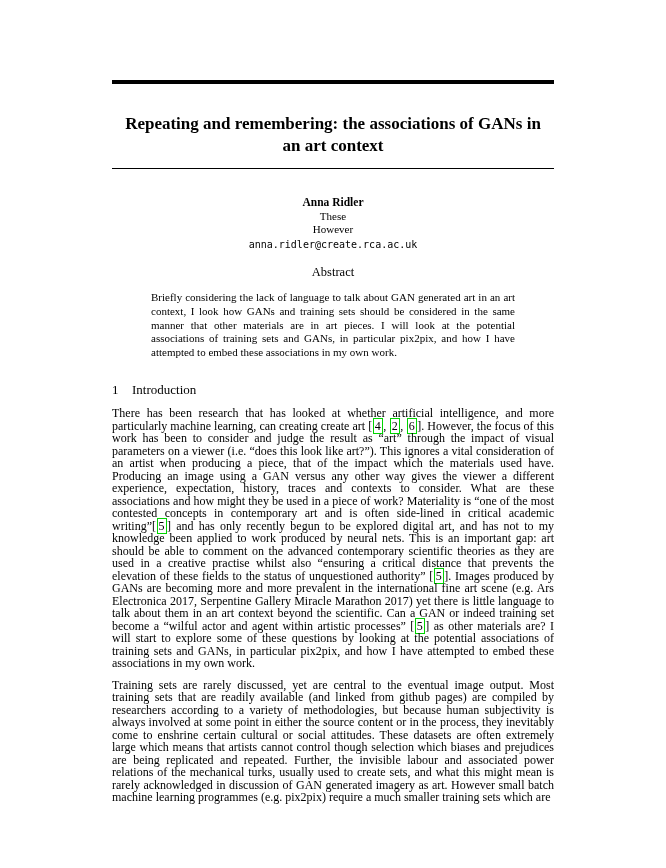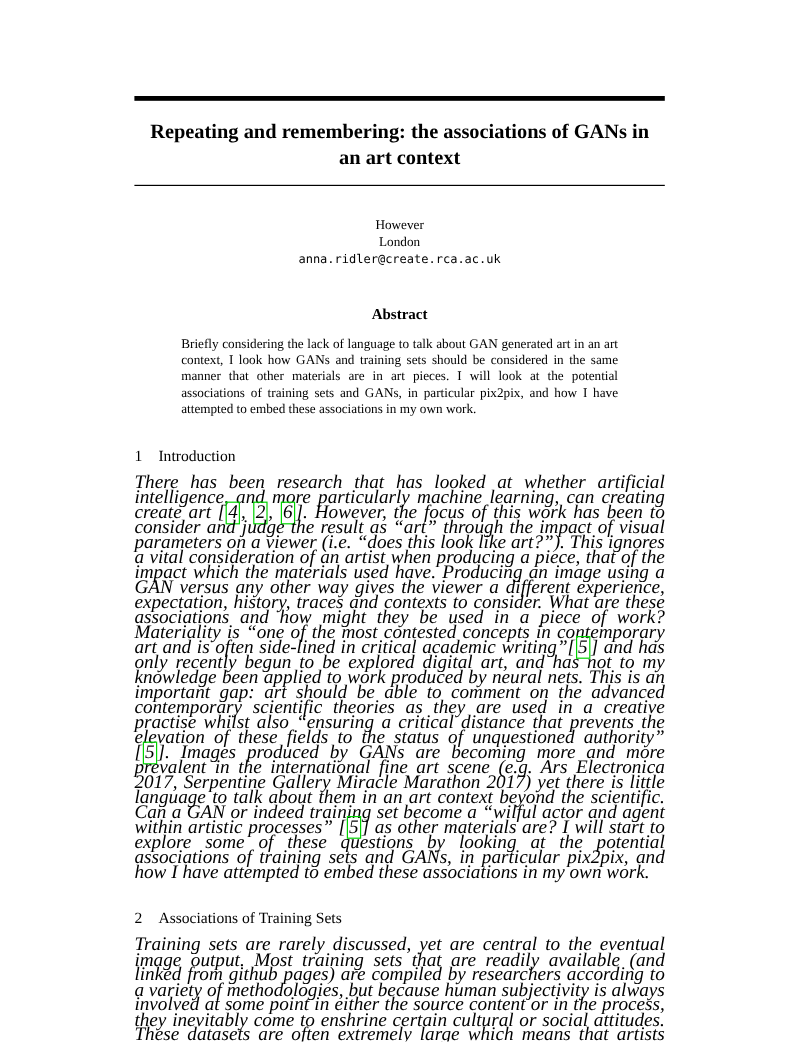--- a/index.html
+++ b/index.html
@@ -11,49 +11,48 @@
     font-family: "Liberation Serif", serif;
     color: #000;
   }
   .page { position: relative; width: 666px; height: 868px; }
   .content { margin: 0 112px; width: 442px; }
 
   .rule-thick { margin-top: 80px; height: 4px; background: #000; }
   .rule-thin  { margin-top: 11px; height: 1.4px; background: #000; }
 
   h1.title {
-    margin: 15px auto 0 auto;
+    margin: 29px auto 0 auto;
     max-width: 430px;
     text-align: center;
     font-size: 17px;
     font-weight: bold;
     line-height: 22px;
   }
 
   .authors { margin-top: 27px; text-align: center; font-size: 11px; line-height: 13.5px; }
   .author-name { font-weight: bold; font-size: 11.5px; }
   .author-email { font-family: "DejaVu Sans Mono", "Liberation Mono", monospace; font-size: 10px; margin-top: 1px; }
 
-  h2.abstract-heading { margin: 31px 0 0 0; text-align: center; font-size: 12.5px; font-weight: bold; }
+  h2.abstract-heading { margin: 14px 0 0 0; text-align: center; font-size: 12.5px; font-weight: normal; }
   p.abstract-body {
     margin: 11px 39px 0 39px;
     text-align: justify;
     font-size: 11px;
     line-height: 13.6px;
   }
 
   h3.section-heading { margin: 23px 0 0 0; font-size: 13px; font-weight: normal; }
   .sec-num { display: inline-block; min-width: 20px; }
 
   p.body-par {
     margin: 9px 0 0 0;
     text-align: justify;
-    font-size: 16px;
+    font-size: 12px;
     line-height: 12.5px;
-    font-style: italic;
   }
 
   .cite {
     border: 1px solid var(--cite-color);
     padding: 0 1px;
     margin: 0 0.5px;
     cursor: pointer;
   }
 </style>
 </head>
@@ -62,33 +61,31 @@
 <div class="page">
   <div class="content">
 
     <div class="rule-thick"></div>
 
     <h1 class="title">Repeating and remembering: the associations of GANs in an art context</h1>
 
     <div class="rule-thin"></div>
 
     <div class="authors">
-      <div class="author-role">However</div>
-      <div class="author-location">London</div>
+      <div class="author-name">Anna Ridler</div>
+      <div class="author-role">These</div>
+      <div class="author-location">However</div>
       <div class="author-email">anna.ridler@create.rca.ac.uk</div>
     </div>
 
     <h2 class="abstract-heading">Abstract</h2>
     <p class="abstract-body">Briefly considering the lack of language to talk about GAN generated art in an art context, I look how GANs and training sets should be considered in the same manner that other materials are in art pieces. I will look at the potential associations of training sets and GANs, in particular pix2pix, and how I have attempted to embed these associations in my own work.</p>
 
     <h3 class="section-heading">
       <span class="sec-num">1</span><span>Introduction</span>
     </h3>
     <p class="body-par">There has been research that has looked at whether artificial intelligence, and more particularly machine learning, can creating create art [<span class="cite">4</span>, <span class="cite">2</span>, <span class="cite">6</span>]. However, the focus of this work has been to consider and judge the result as “art” through the impact of visual parameters on a viewer (i.e. “does this look like art?”). This ignores a vital consideration of an artist when producing a piece, that of the impact which the materials used have. Producing an image using a GAN versus any other way gives the viewer a different experience, expectation, history, traces and contexts to consider. What are these associations and how might they be used in a piece of work? Materiality is “one of the most contested concepts in contemporary art and is often side-lined in critical academic writing”[<span class="cite">5</span>] and has only recently begun to be explored digital art, and has not to my knowledge been applied to work produced by neural nets. This is an important gap: art should be able to comment on the advanced contemporary scientific theories as they are used in a creative practise whilst also “ensuring a critical distance that prevents the elevation of these fields to the status of unquestioned authority” [<span class="cite">5</span>]. Images produced by GANs are becoming more and more prevalent in the international fine art scene (e.g. Ars Electronica 2017, Serpentine Gallery Miracle Marathon 2017) yet there is little language to talk about them in an art context beyond the scientific. Can a GAN or indeed training set become a “wilful actor and agent within artistic processes” [<span class="cite">5</span>] as other materials are? I will start to explore some of these questions by looking at the potential associations of training sets and GANs, in particular pix2pix, and how I have attempted to embed these associations in my own work.</p>
 
-    <h3 class="section-heading">
-      <span class="sec-num">2</span><span>Associations of Training Sets</span>
-    </h3>
     <p class="body-par">Training sets are rarely discussed, yet are central to the eventual image output. Most training sets that are readily available (and linked from github pages) are compiled by researchers according to a variety of methodologies, but because human subjectivity is always involved at some point in either the source content or in the process, they inevitably come to enshrine certain cultural or social attitudes. These datasets are often extremely large which means that artists cannot control though selection which biases and prejudices are being replicated and repeated. Further, the invisible labour and associated power relations of the mechanical turks, usually used to create sets, and what this might mean is rarely acknowledged in discussion of GAN generated imagery as art. However small batch machine learning programmes (e.g. pix2pix) require a much smaller training sets which are</p>
 
   </div>
 
 </div>
 
 </body></html>

